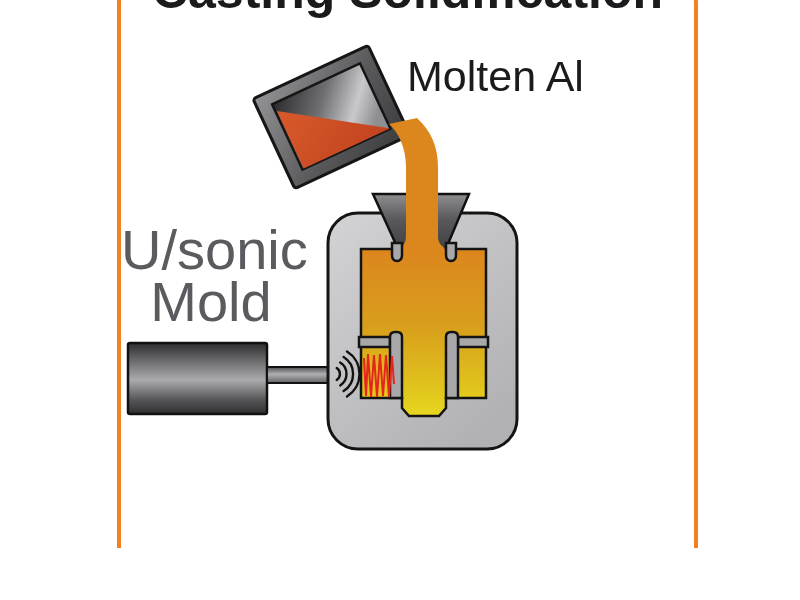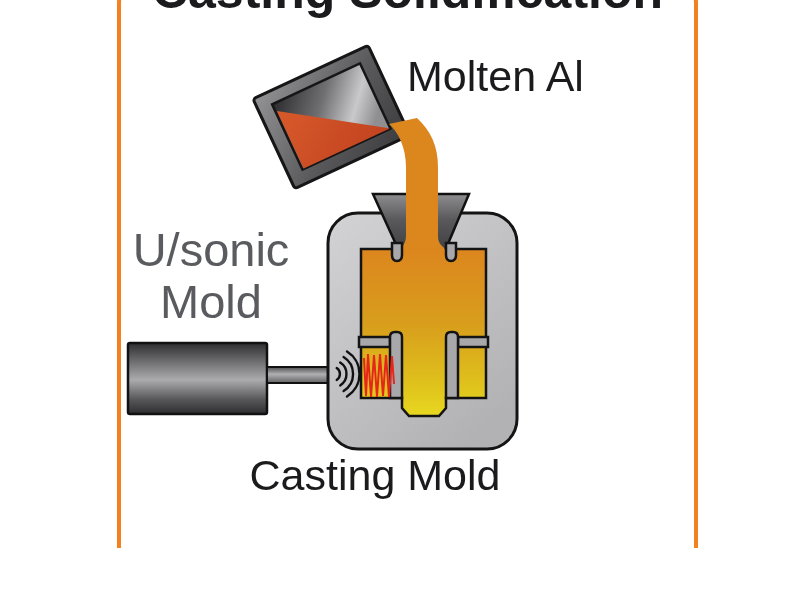--- a/index.html
+++ b/index.html
@@ -26,21 +26,21 @@
     color:#1B1B1D;white-space:nowrap;
   }
   .label{position:absolute;white-space:nowrap;}
   .label-molten{
     left:407px;top:55px;
     font-size:43px;line-height:43px;color:#1B1B1D;
   }
   .label-usonic{
     left:121px;top:224px;width:180px;
     text-align:center;
-    font-size:47px;line-height:52px;color:#5A5B5F;
+    font-size:56px;line-height:52px;color:#5A5B5F;
     white-space:normal;
   }
   .label-mold{
     left:240px;top:454px;width:270px;
     text-align:center;
     font-size:43px;line-height:43px;color:#1B1B1D;
   }
   svg.diagram{position:absolute;left:0;top:0;}
 </style>
 </head>
@@ -139,15 +139,14 @@
     </g>
   </svg>
 
   <div class="label label-molten">Molten Al</div>
 
   <div class="label label-usonic">
     <span>U/sonic</span><br>
     <span>Mold</span>
   </div>
 
-  <div class="label label-mold">Casting Mold</div>
 
 </div>
 
 </body></html>

